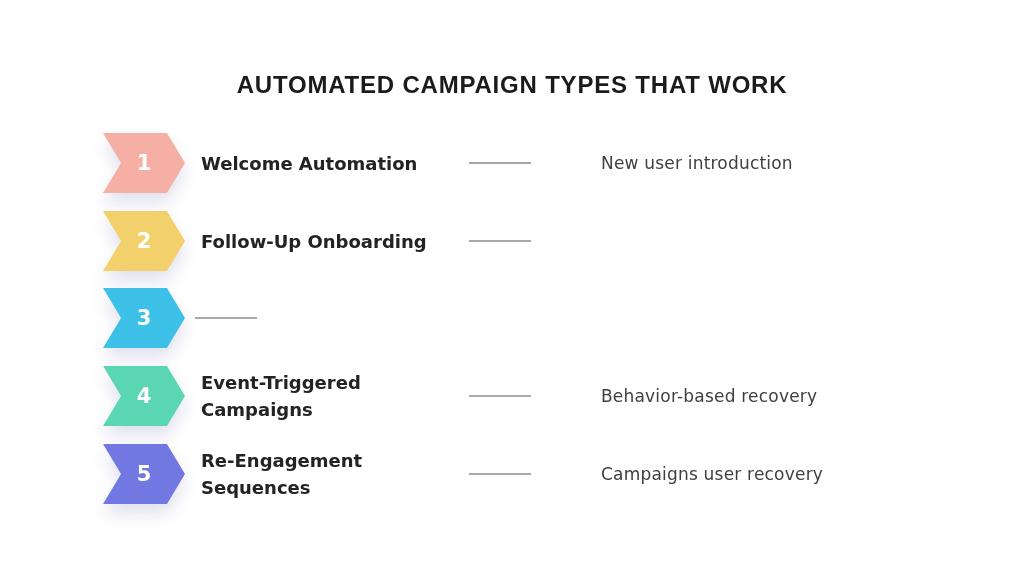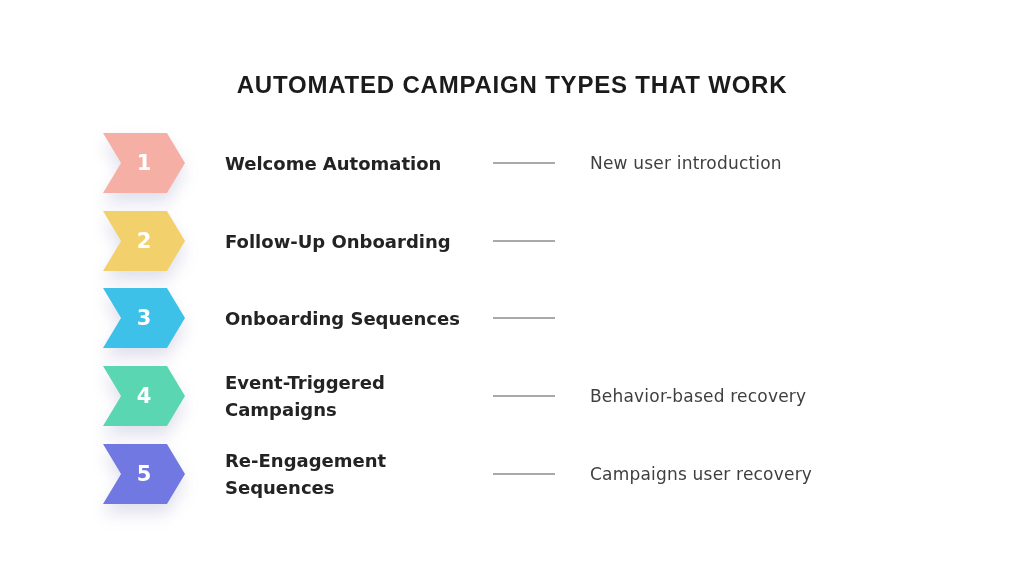--- a/index.html
+++ b/index.html
@@ -51,38 +51,38 @@
     align-items: center;
     justify-content: center;
   }
   .step-number {
     color: #ffffff;
     font-size: 21px;
     font-weight: bold;
     line-height: 1;
   }
   .label {
-    margin-left: 40px;
+    margin-left: 16px;
     width: 258px;
     flex: 0 0 auto;
     font-size: 18px;
     font-weight: bold;
     color: #232323;
     line-height: 27px;
     white-space: pre-line;
   }
   .line {
     margin-left: 10px;
     width: 62px;
     height: 2px;
     flex: 0 0 auto;
     background: #a9a9a9;
   }
   .desc {
-    margin-left: 35px;
+    margin-left: 70px;
     font-size: 17px;
     font-weight: normal;
     color: #3f3f3f;
     letter-spacing: 0.2px;
   }
 </style>
 </head>
 <body>
 
 <div class="canvas">
@@ -109,21 +109,20 @@
     <div class="label">Follow-Up Onboarding</div>
     <div class="line"></div>
   </div>
 
   <div class="row" style="top:288px">
     <div class="chevron-wrap">
       <div class="chevron" style="background: rgb(62, 193, 232);">
         <span class="step-number">3</span>
       </div>
     </div>
-    <div class="label">Onboarding Sequences</div>
     <div class="line"></div>
   </div>
 
   <div class="row" style="top:366px">
     <div class="chevron-wrap">
       <div class="chevron" style="background: rgb(91, 214, 178);">
         <span class="step-number">4</span>
       </div>
     </div>
     <div class="label">Event-Triggered

